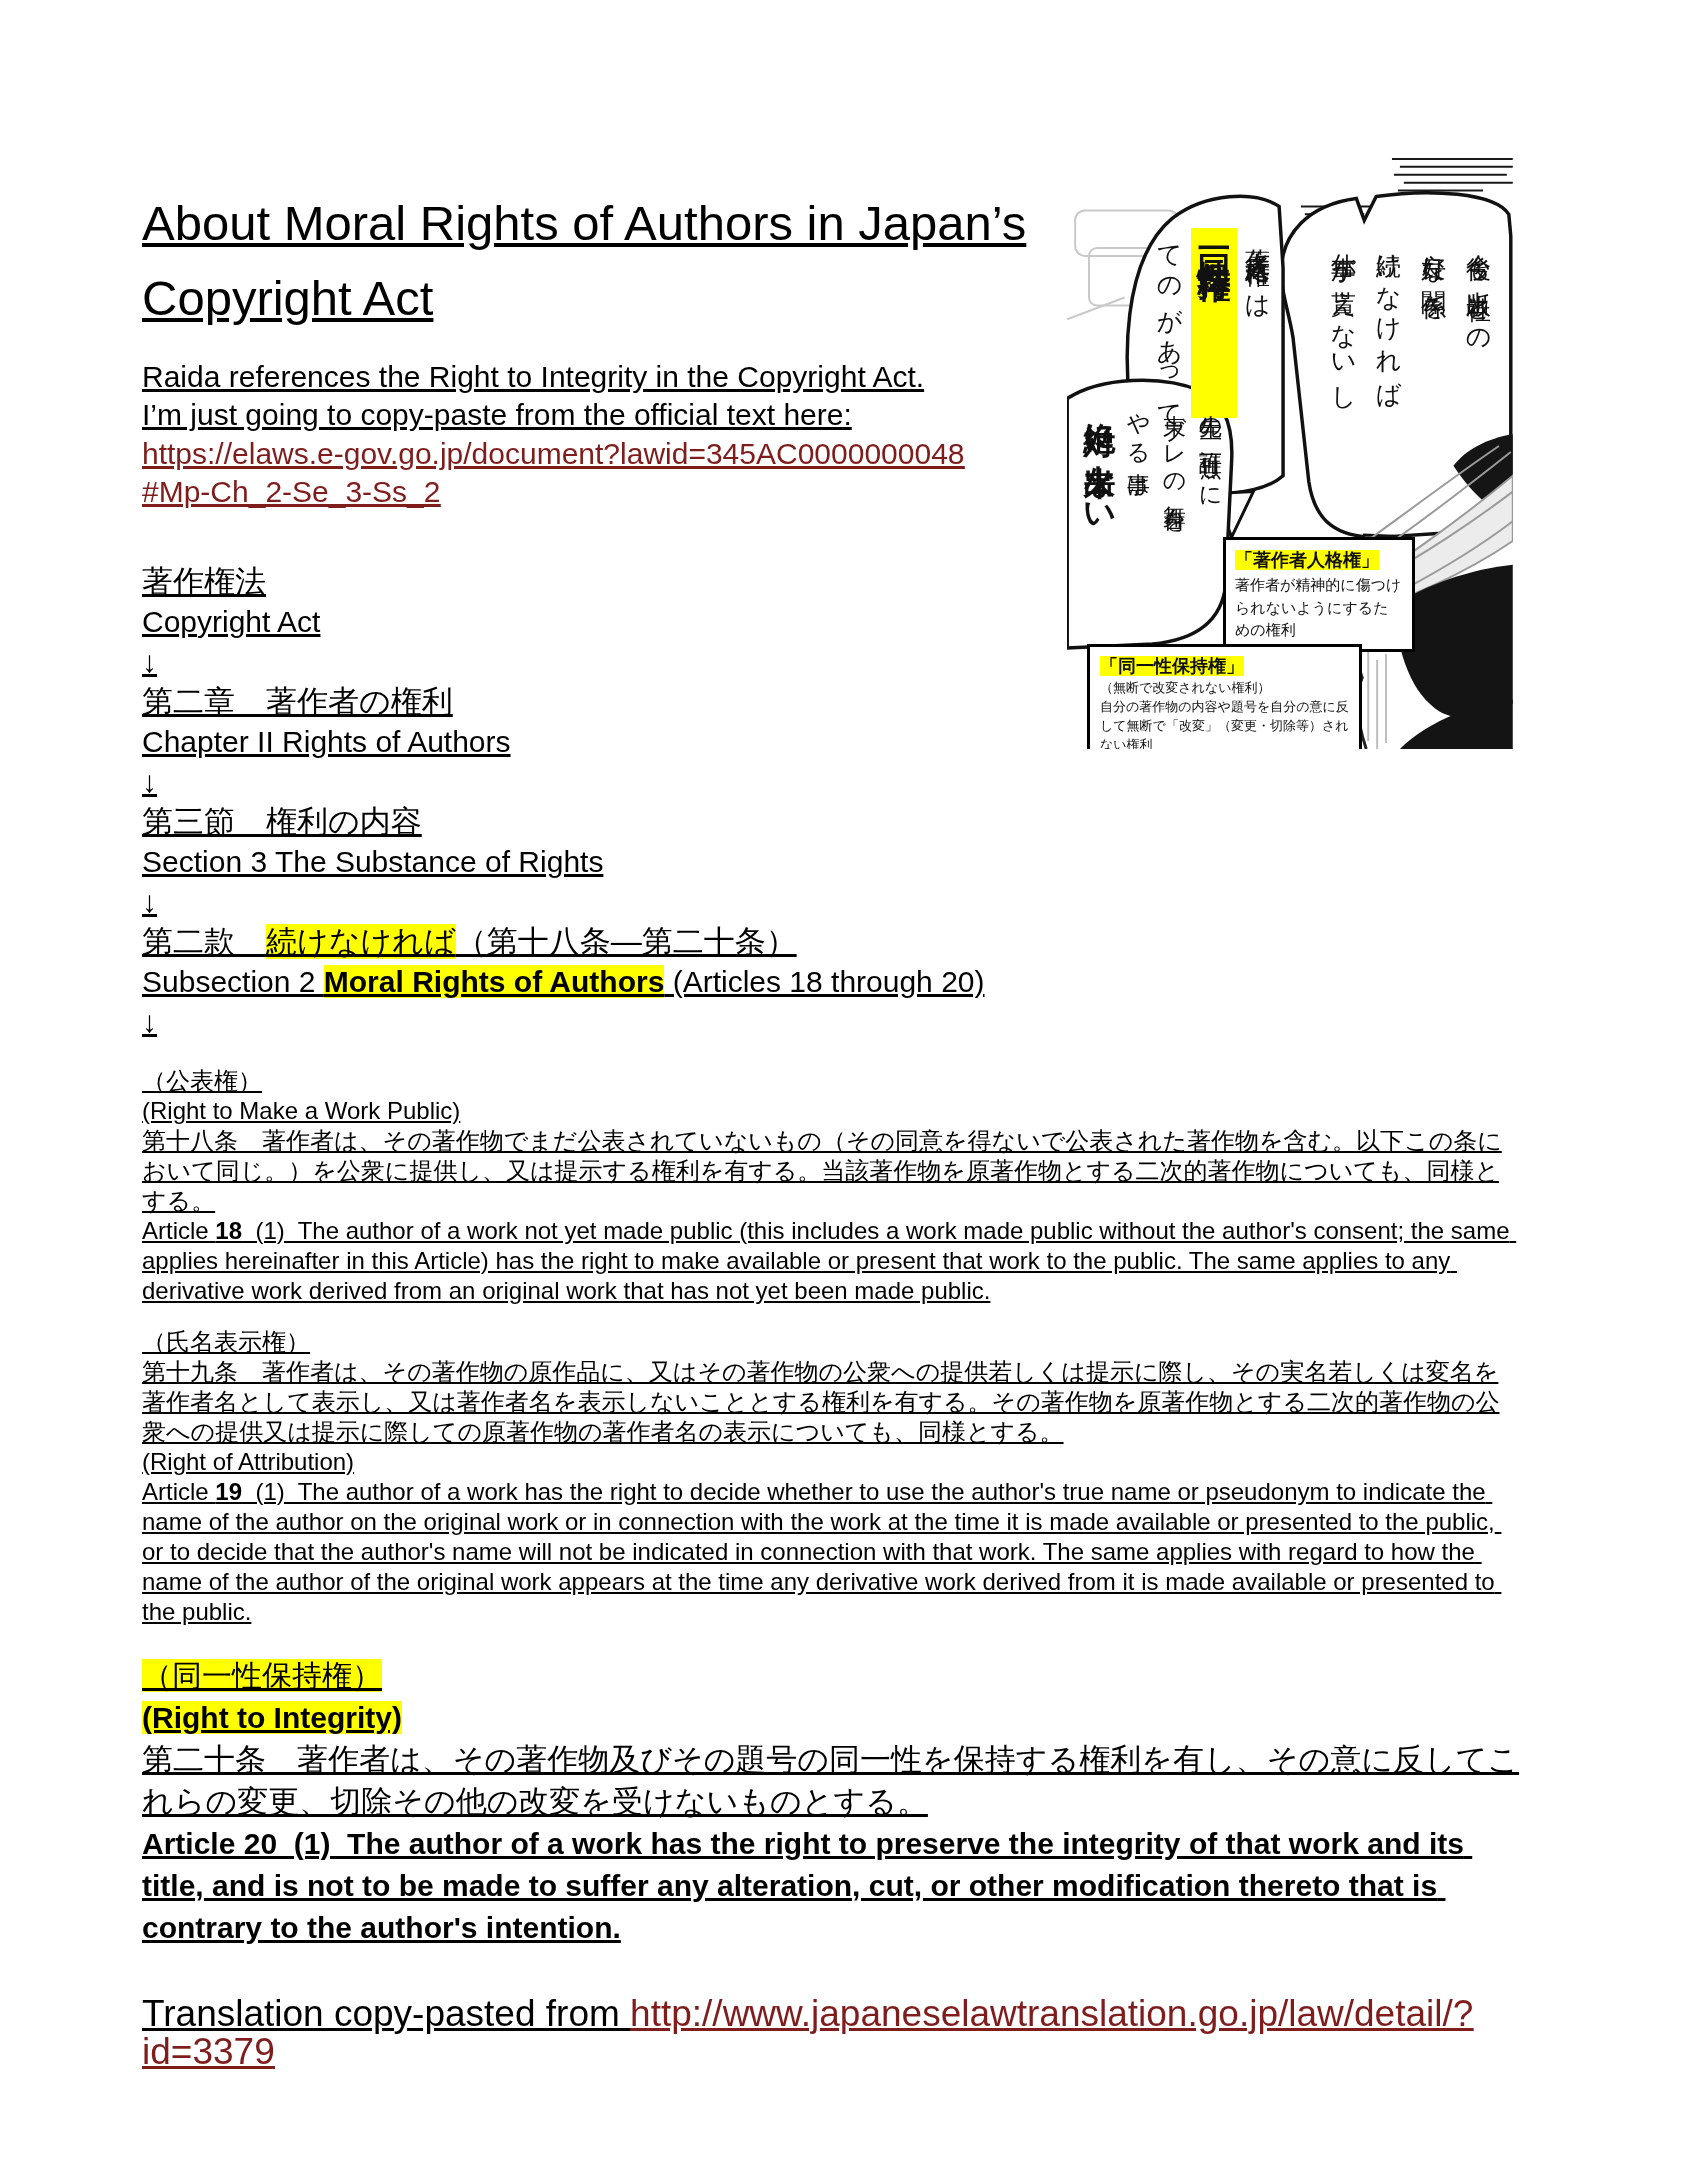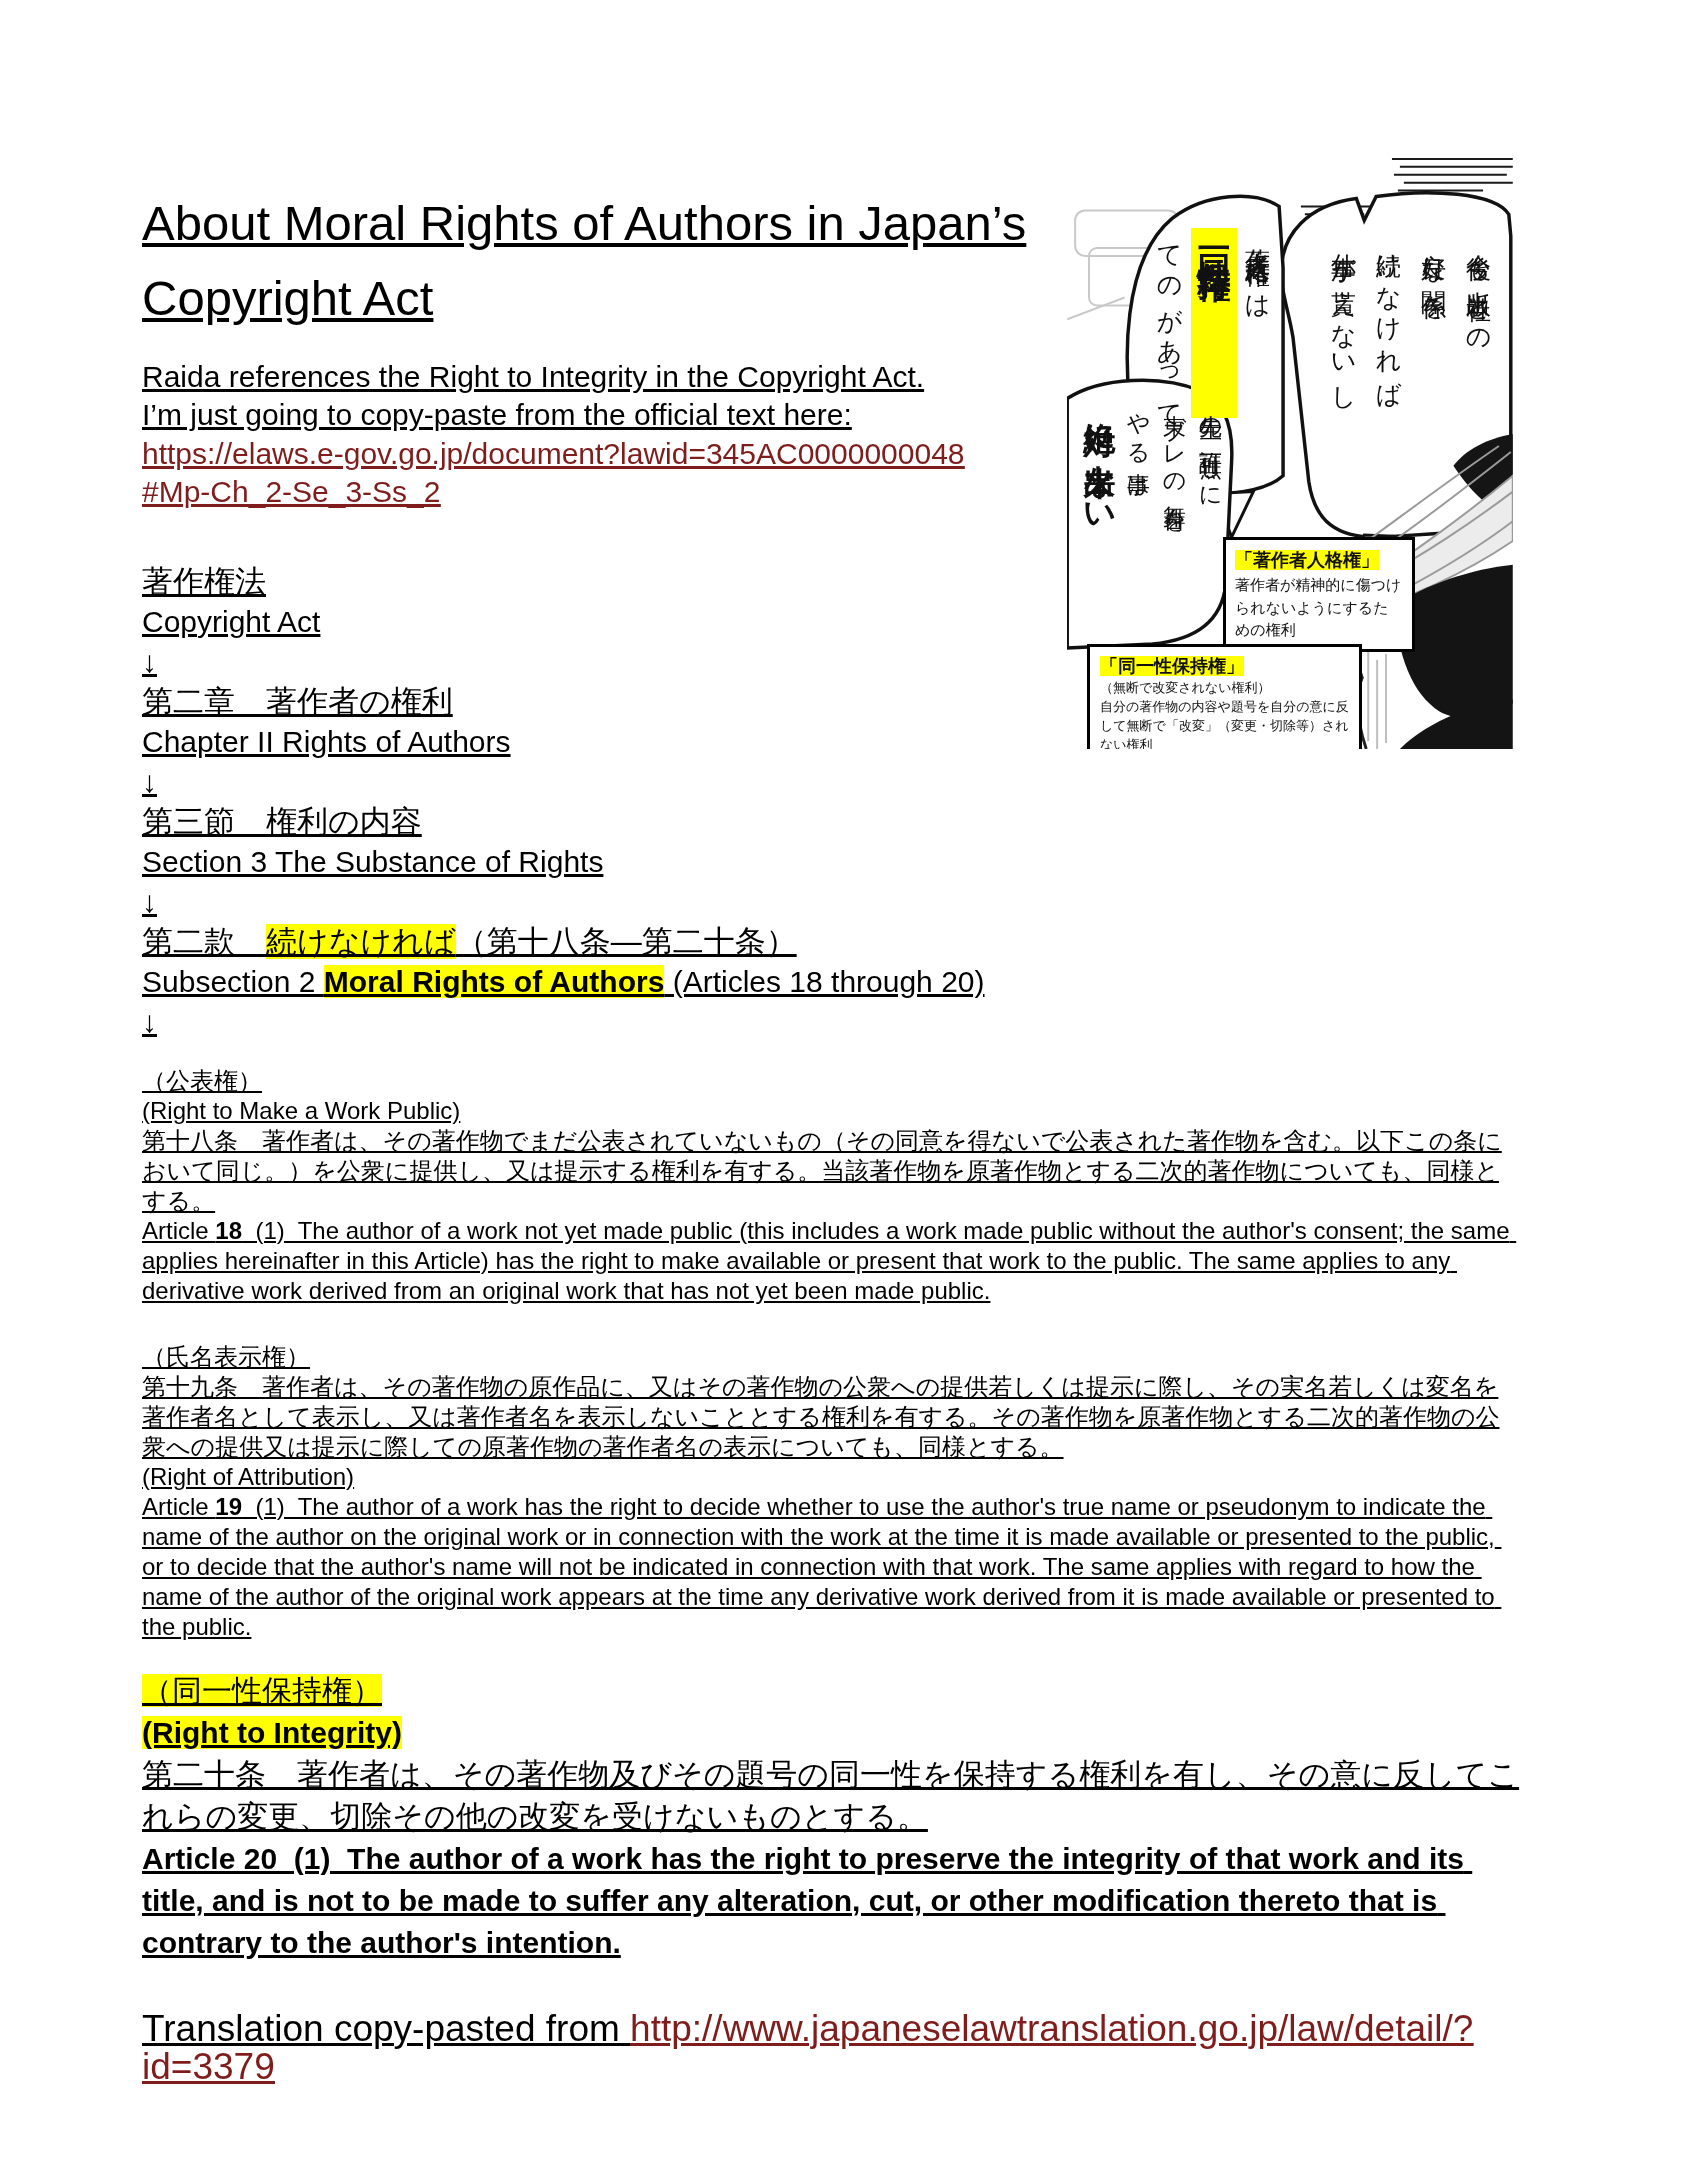--- a/index.html
+++ b/index.html
@@ -16,21 +16,21 @@
     margin:0 0 22px 0;max-width:891px;
   }
   .intro{font-size:30px;line-height:1.28;margin:0 0 50px 0;max-width:970px;}
   a.link{color:#7f1d1d;text-decoration:underline;cursor:pointer;}
   .chain{font-size:30px;line-height:40px;}
   .chain .jp{font-size:31px;}
   .hl{background:#ffff00;}
   .b{font-weight:bold;}
   .smallblock{font-size:24px;line-height:30px;margin-top:24px;}
   .smallblock p{margin:0;white-space:pre-wrap;}
-  .gap40{margin-top:36px;}
+  .gap40{margin-top:21px;}
   .gap28{margin-top:28px;}
   .bigblock{font-size:30px;line-height:42px;}
   .bigblock p{margin:0;white-space:pre-wrap;}
   .bigblock .jp{font-size:31px;}
   .footer{margin-top:46px;font-size:37px;line-height:38px;}
 
   
   .manga{position:absolute;left:1067px;top:149px;width:446px;height:600px;overflow:hidden;background:#fff;}
   .manga svg{position:absolute;left:0;top:0;z-index:0;}
   .vtext{

